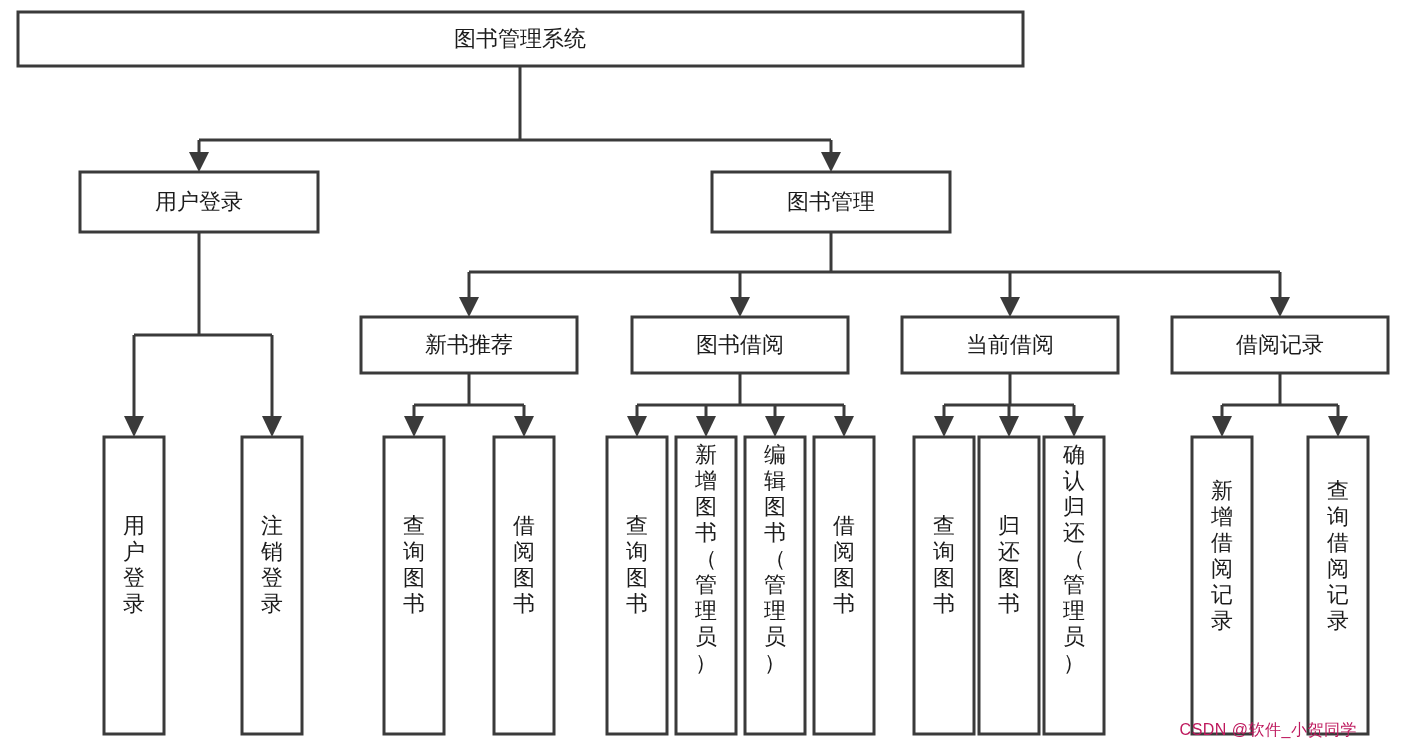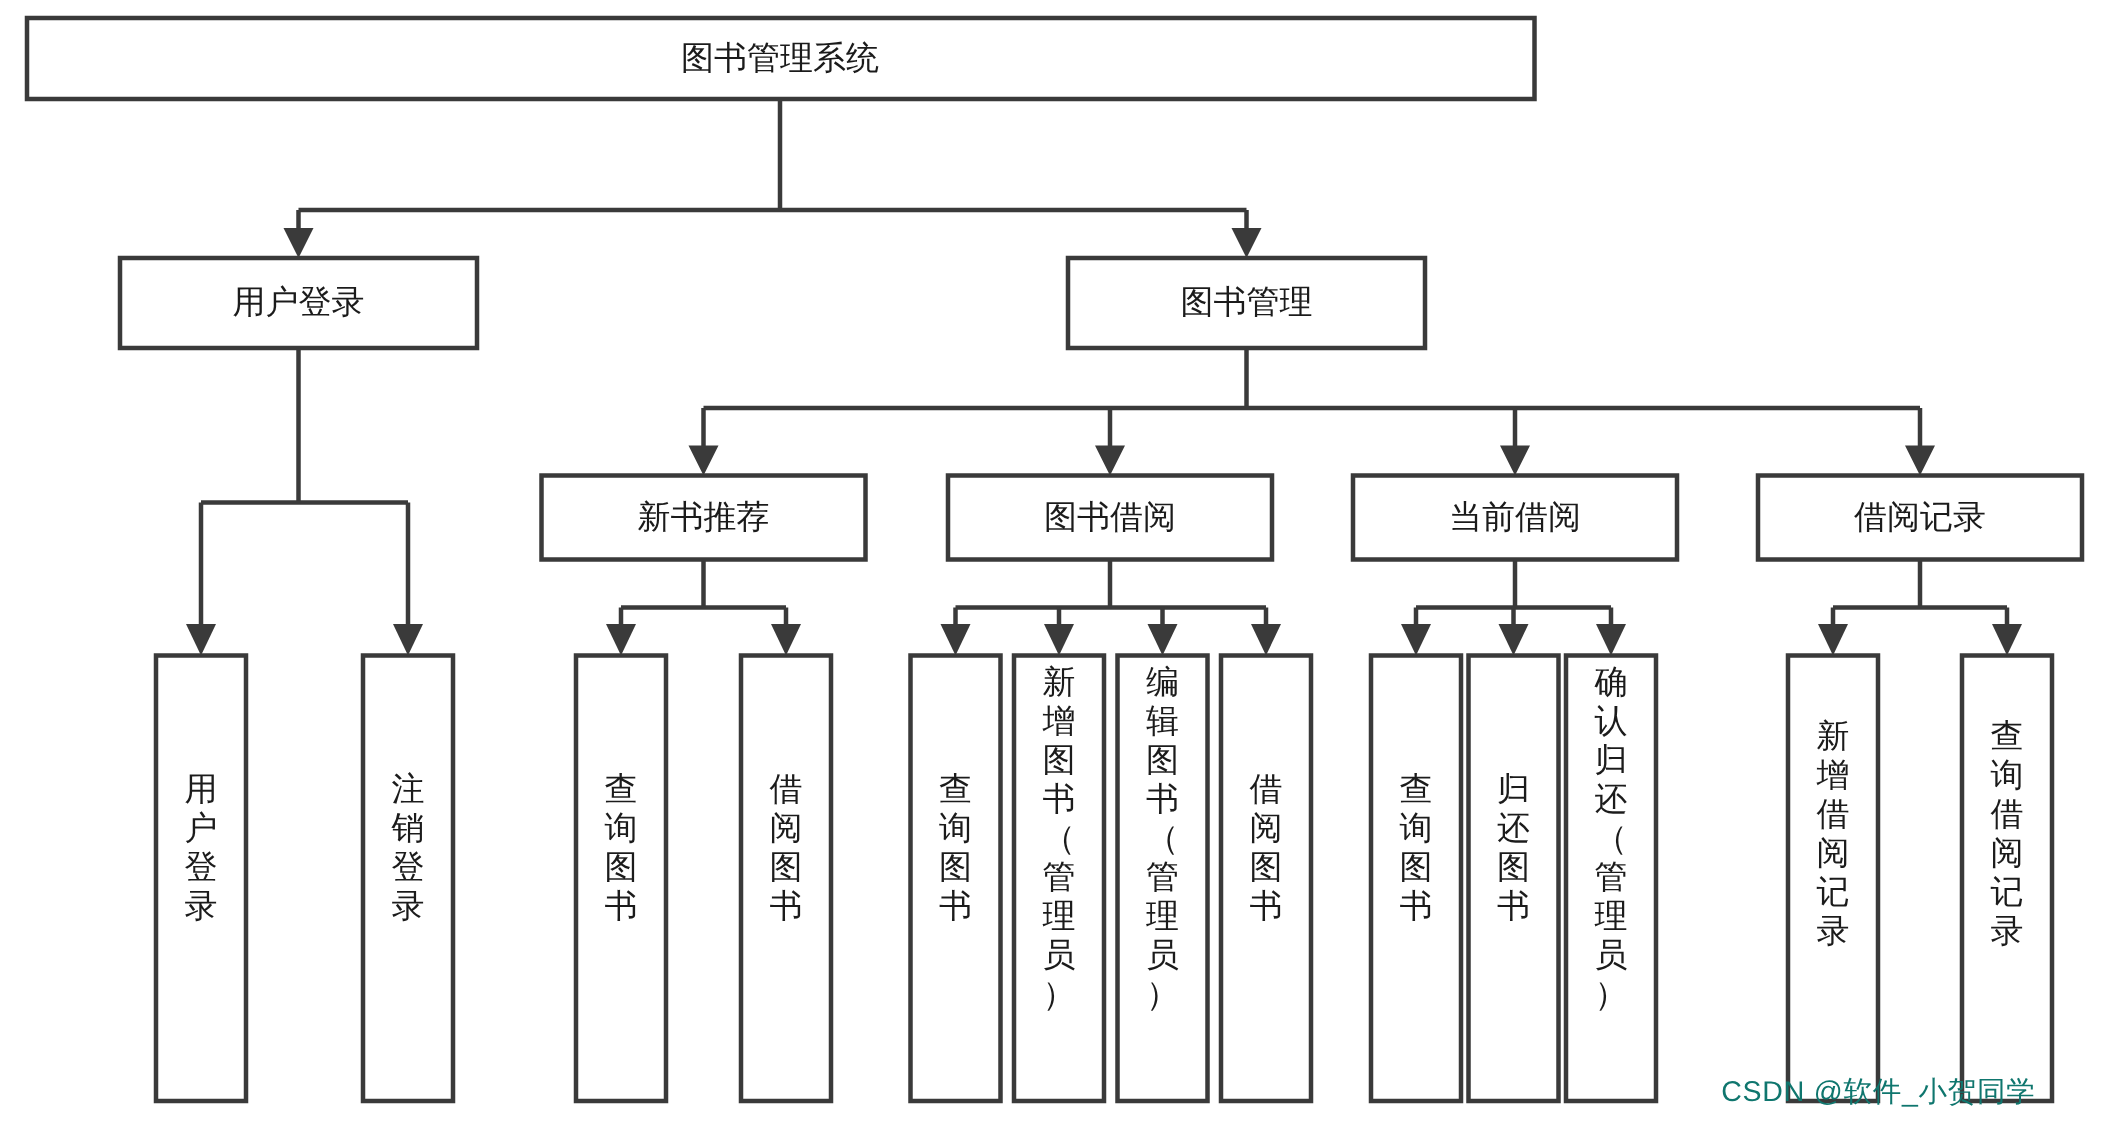--- a/index.html
+++ b/index.html
@@ -52,22 +52,22 @@
   }
   .arrow-head {
     fill: #3a3a3a;
     stroke: none;
   }
   .watermark {
     position: absolute;
     right: 8px;
     bottom: 6px;
     font-family: "Liberation Sans", "DejaVu Sans", sans-serif;
-    font-size: 19px;
-    color: #0f766e;
+    font-size: 16px;
+    color: #be185d;
     letter-spacing: 0.5px;
     white-space: nowrap;
     pointer-events: none;
   }
 </style>
 </head>
 <body>
 
 <div id="diagram-root">
   <svg class="diagram" viewBox="0 0 1405 747" xmlns="http://www.w3.org/2000/svg">

